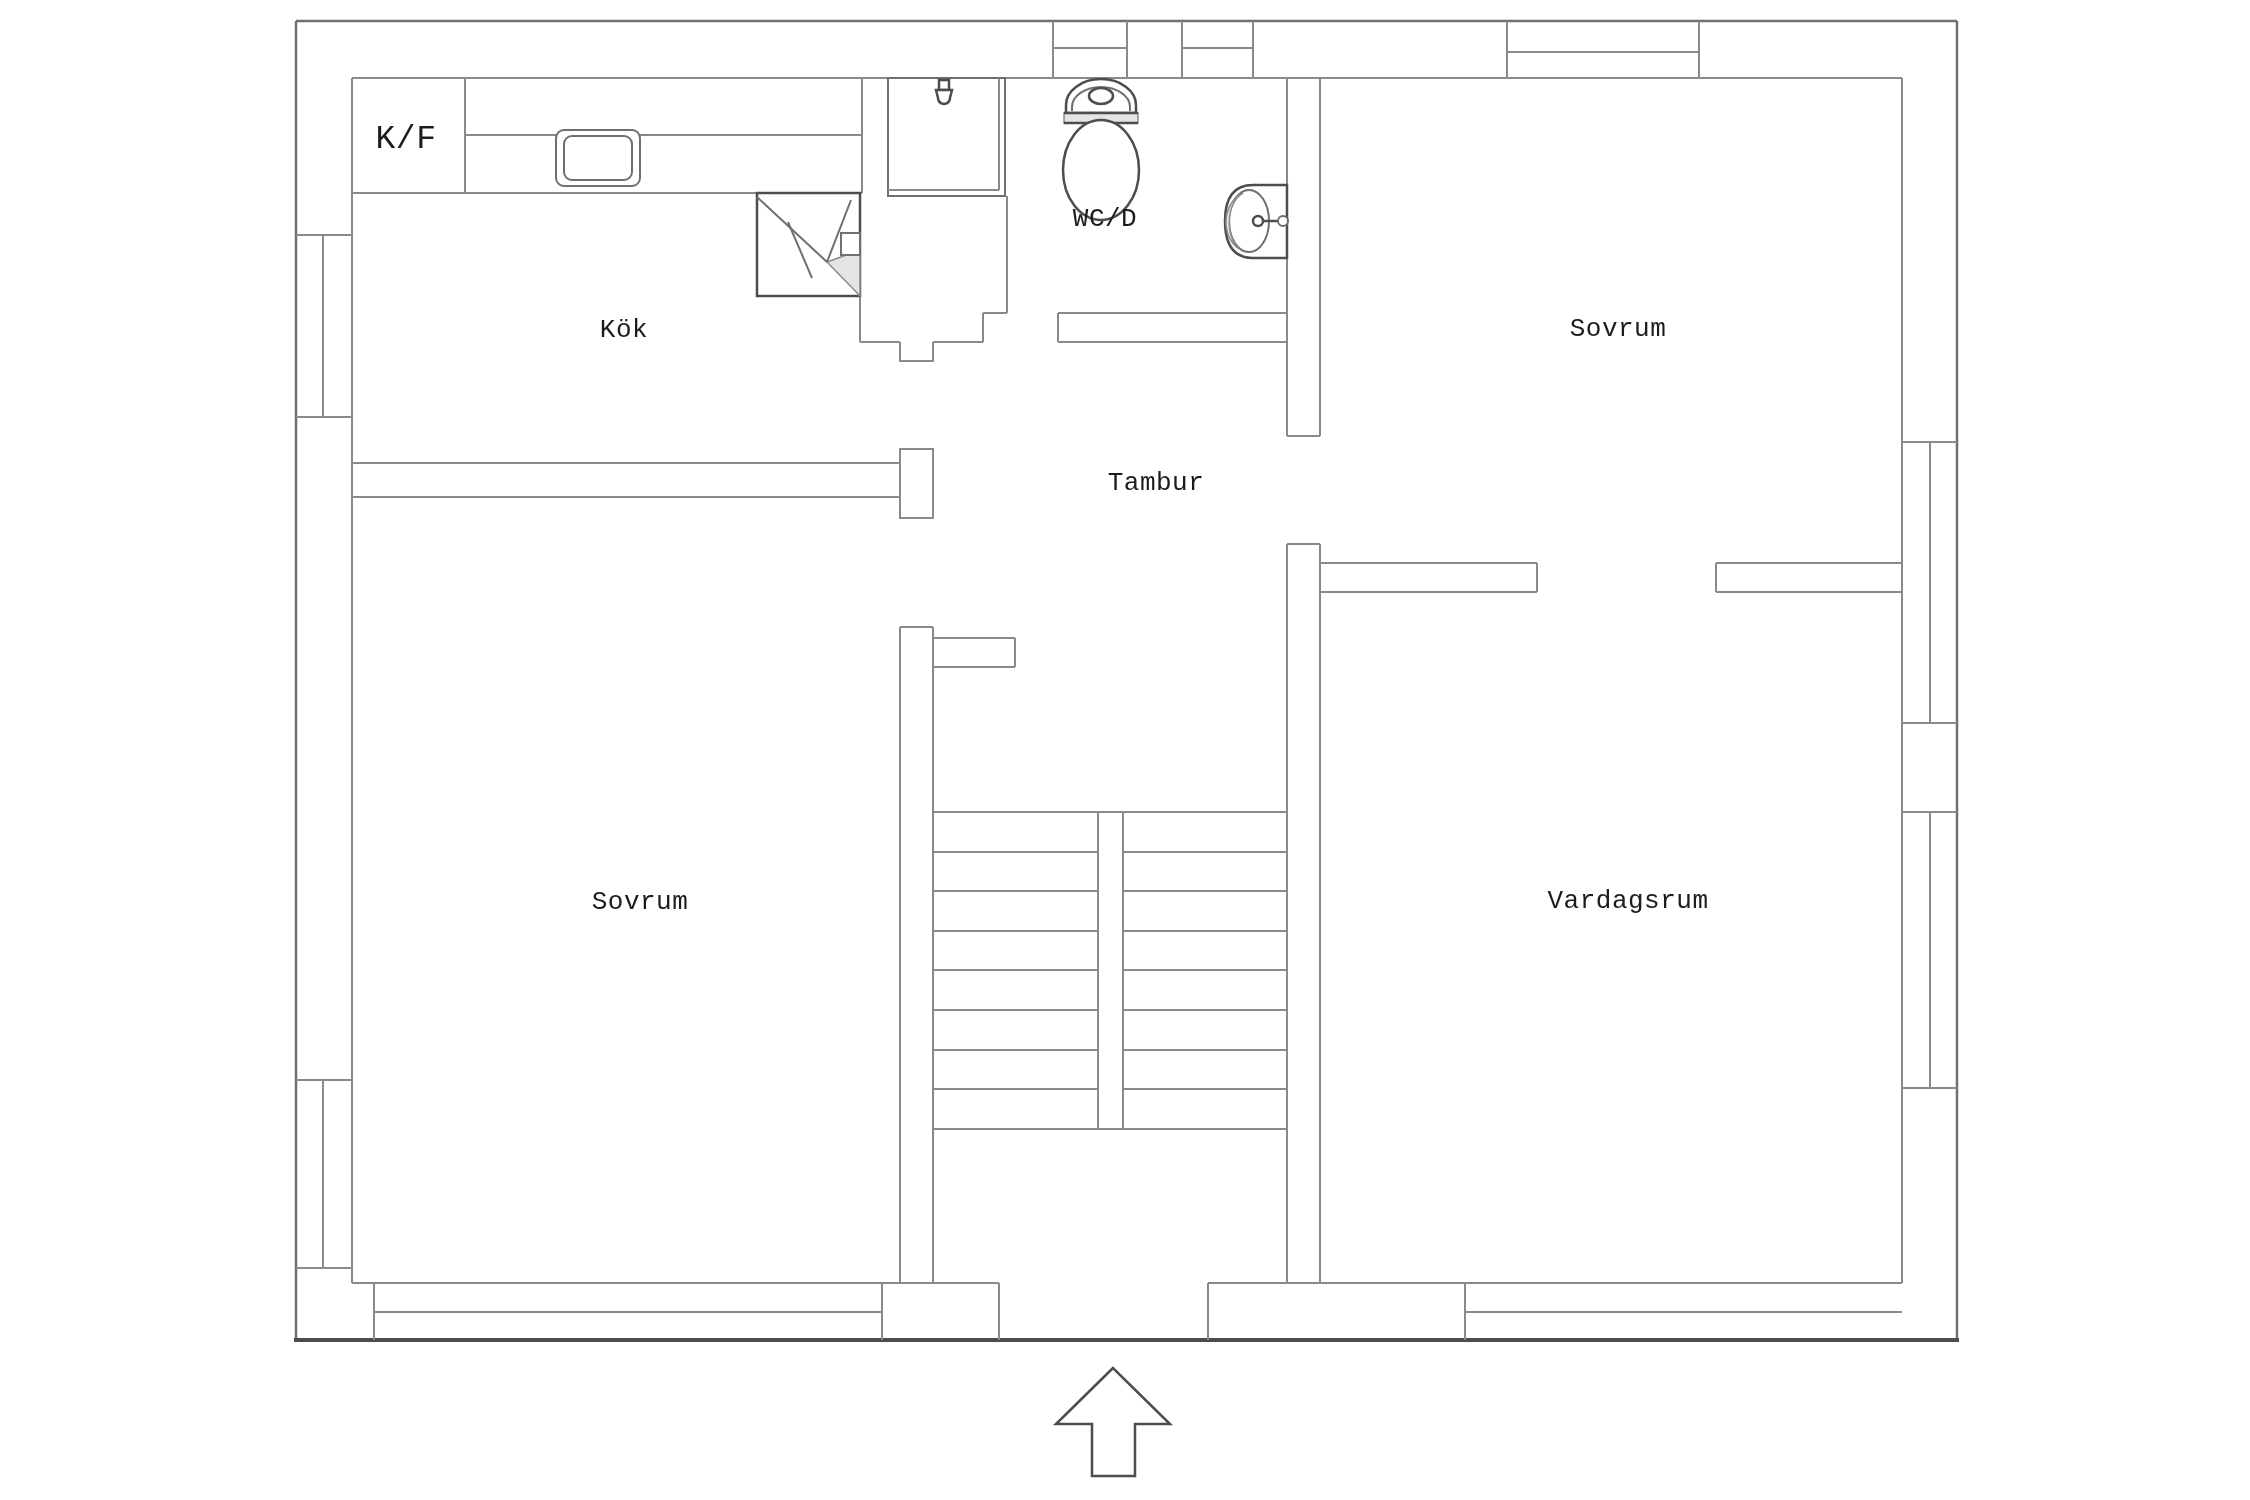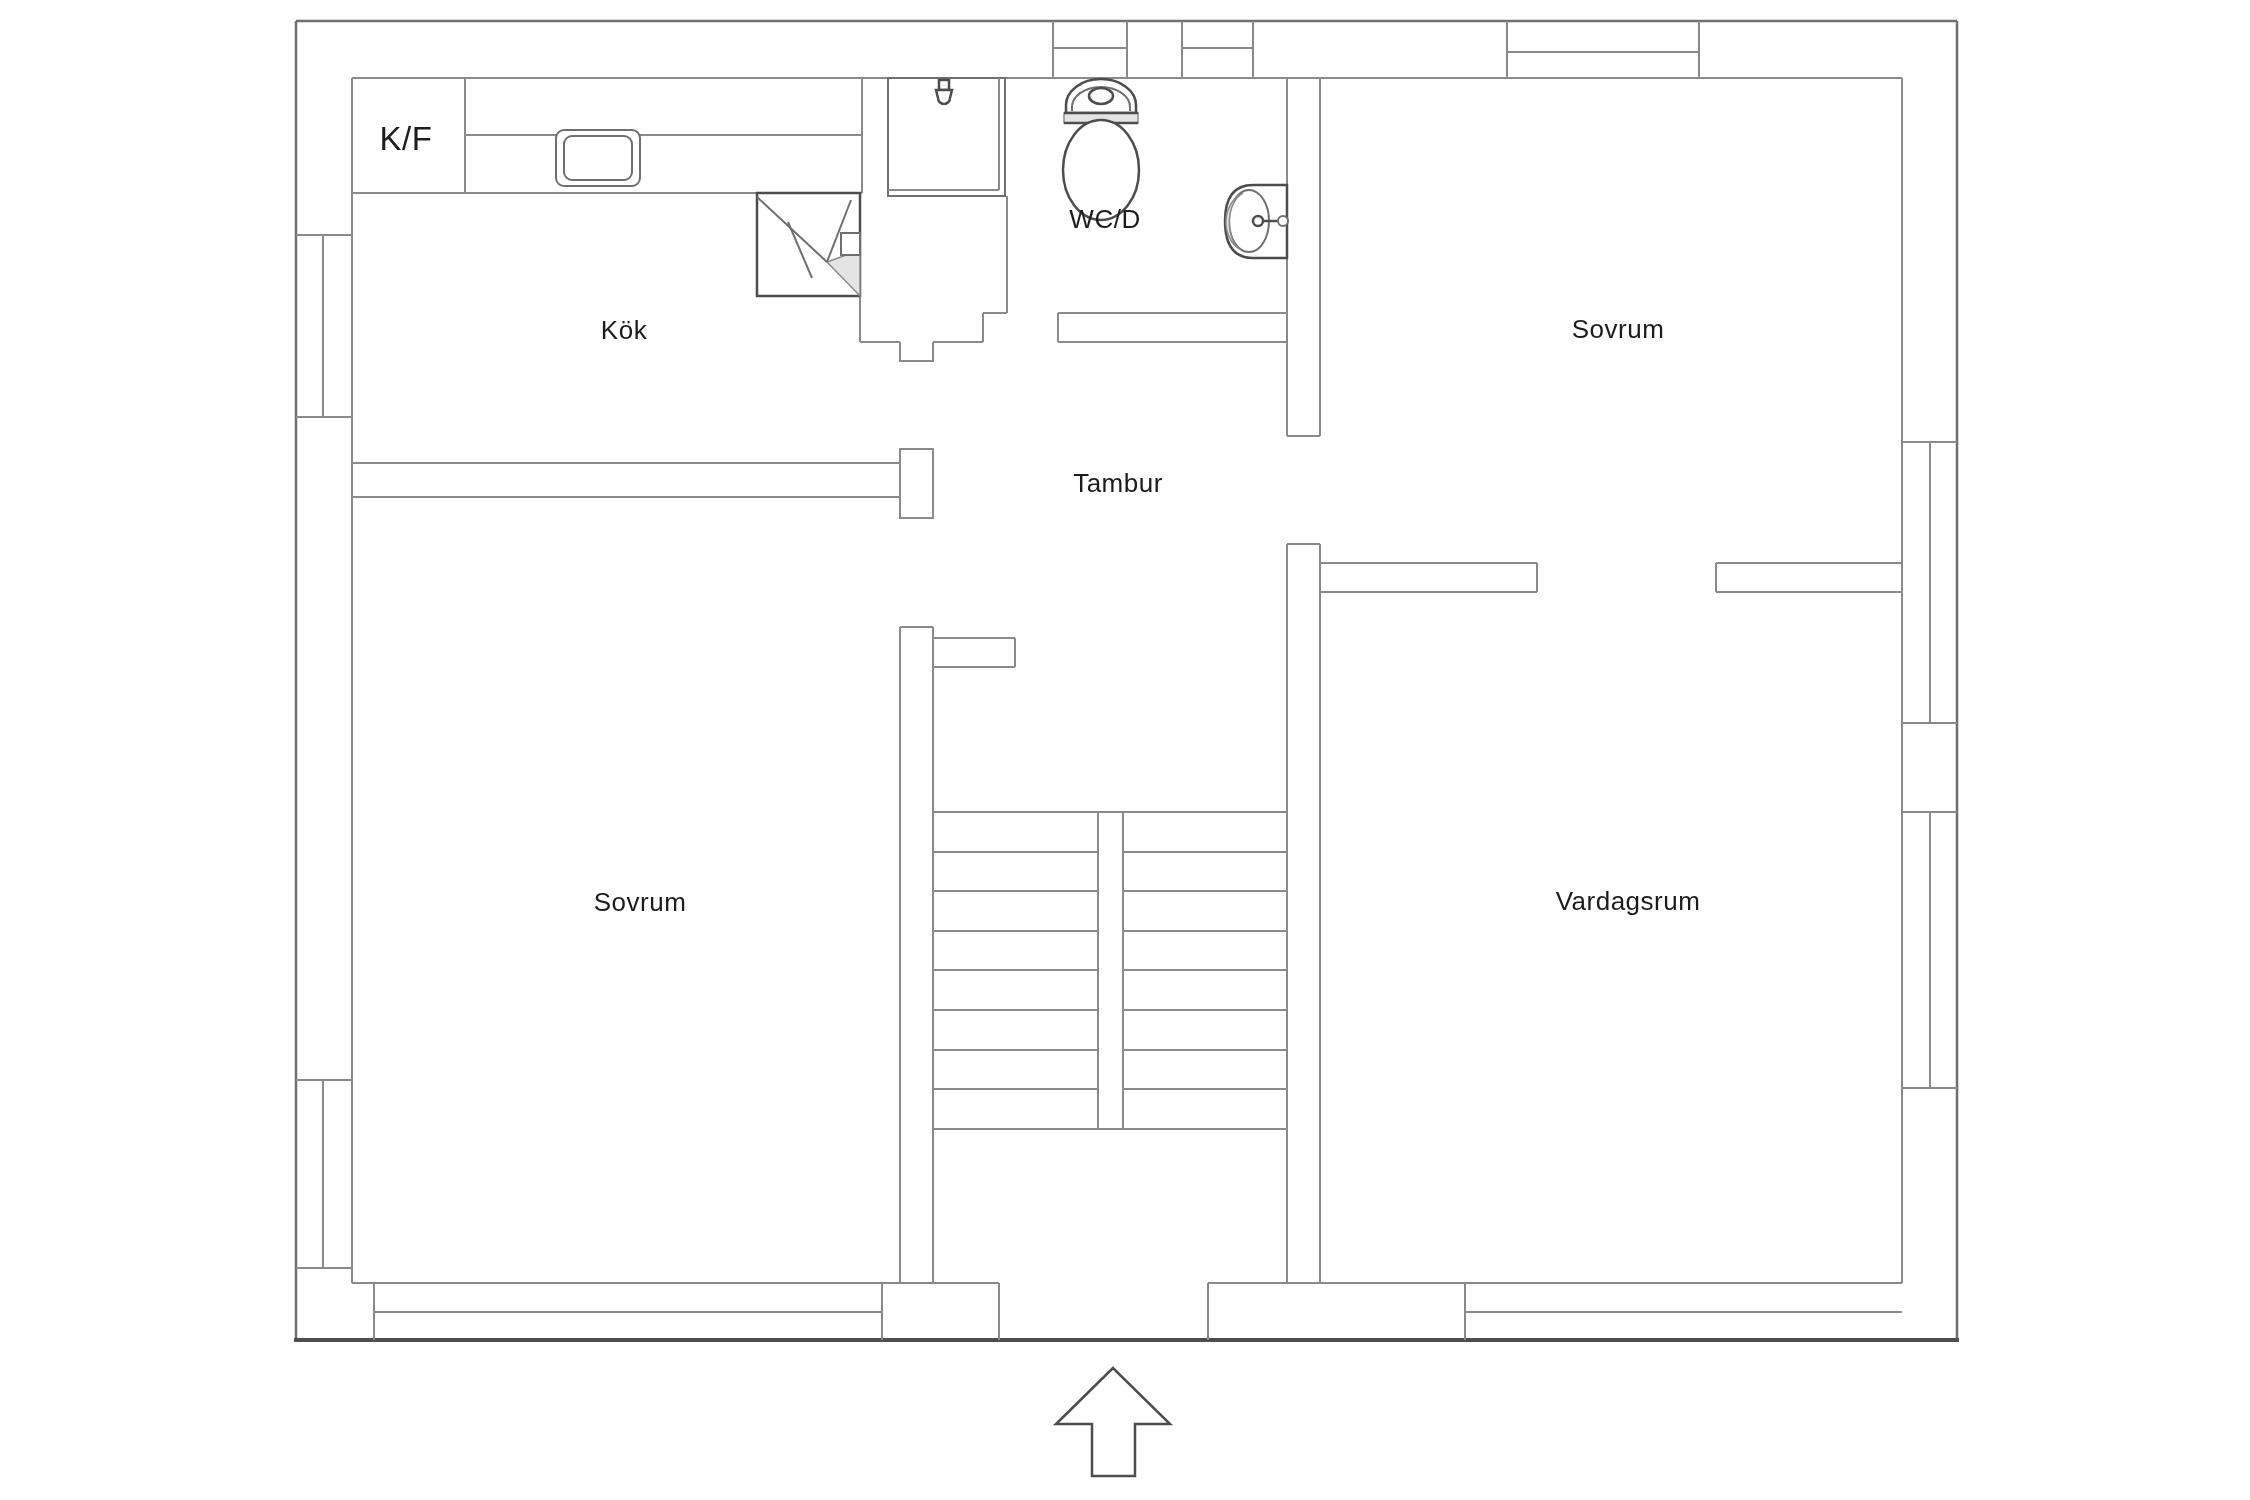--- a/index.html
+++ b/index.html
@@ -1,17 +1,17 @@
 <!DOCTYPE html>
 <html><head>
 <meta charset="utf-8">
 <style>
   html,body{margin:0;padding:0;background:#fff;}
   #stage{position:relative;width:2118px;height:1500px;background:var(--bg,#fff);
-         font-family:Liberation Sans, sans-serif;overflow:hidden;}
+         font-family:Liberation Mono, monospace;overflow:hidden;}
   #plan-svg{position:absolute;left:0;top:0;width:2250px;height:1500px;}
   .room-label{position:absolute;transform:translate(-50%,-50%);color:var(--text,#1c1c1c);
               font-size:26px;letter-spacing:0.5px;white-space:nowrap;}
   .room-label.small{font-size:33px;}
   
   .w  {stroke:var(--wall,#8a8a8a);stroke-width:2;fill:none;}
   .wo {stroke:var(--outer,#6f6f6f);stroke-width:2.5;fill:none;}
   .wb {stroke:var(--dark,#4d4d4d);stroke-width:4;fill:none;}
   .fx {stroke:var(--outer,#6f6f6f);stroke-width:2;fill:#fff;}
   .fxd{stroke:var(--dark,#4d4d4d);stroke-width:2.5;fill:#fff;}
@@ -233,16 +233,16 @@
       <g>
         <polygon class="fxd" points="1113,1368 1056,1424 1092,1424 1092,1476 1135,1476 1135,1424 1170,1424"></polygon>
       </g>
     </g>
   </svg>
 
   <div class="room-label small" style="left:406px;top:139px">K/F</div>
   <div class="room-label" style="left:624px;top:330px">Kök</div>
   <div class="room-label" style="left:1105px;top:219px">WC/D</div>
   <div class="room-label" style="left:1618px;top:329px">Sovrum</div>
-  <div class="room-label" style="left:1118px;top:483px">Tambur</div>
+  <div class="room-label" style="left:1156px;top:483px">Tambur</div>
   <div class="room-label" style="left:640px;top:902px">Sovrum</div>
   <div class="room-label" style="left:1628px;top:901px">Vardagsrum</div>
 </div>
 
 </body></html>

